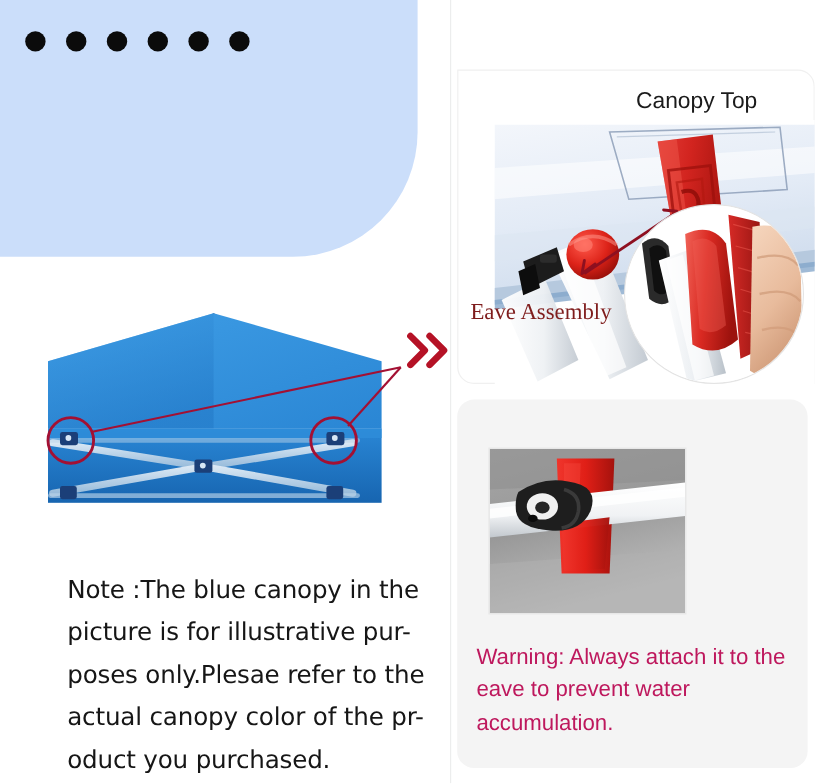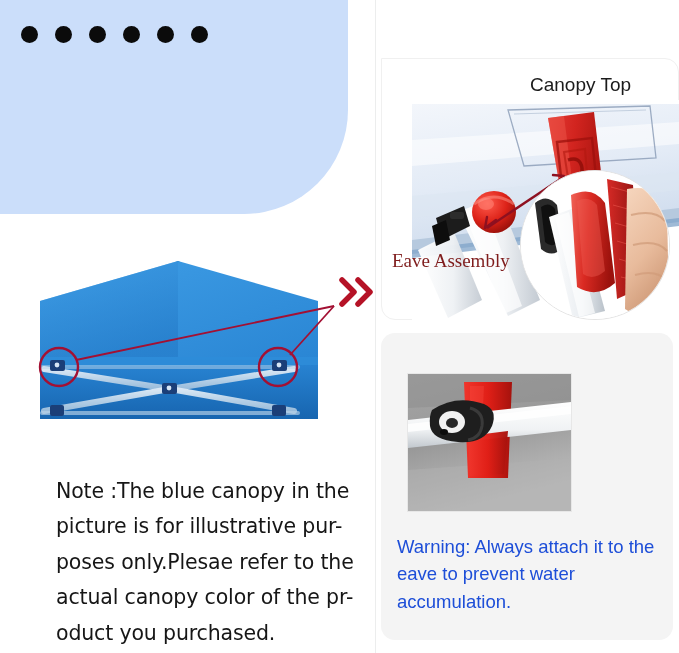--- a/index.html
+++ b/index.html
@@ -173,21 +173,21 @@
     box-sizing: border-box;
   }
   #strap-svg { display:block; width:163px; height:137px; }
   #warning-text {
     position: absolute;
     left: 16px; top: 200px;
     width: 262px;
     font-family: "Liberation Sans", sans-serif;
     font-size: 18.5px;
     line-height: 1.48;
-    color: #1d4ed8;
+    color: #be185d;
   }
 </style>
 </head>
 <body>
 
 <div id="page">
 
   <div id="left-column">
 
     <div id="speech-bubble">

